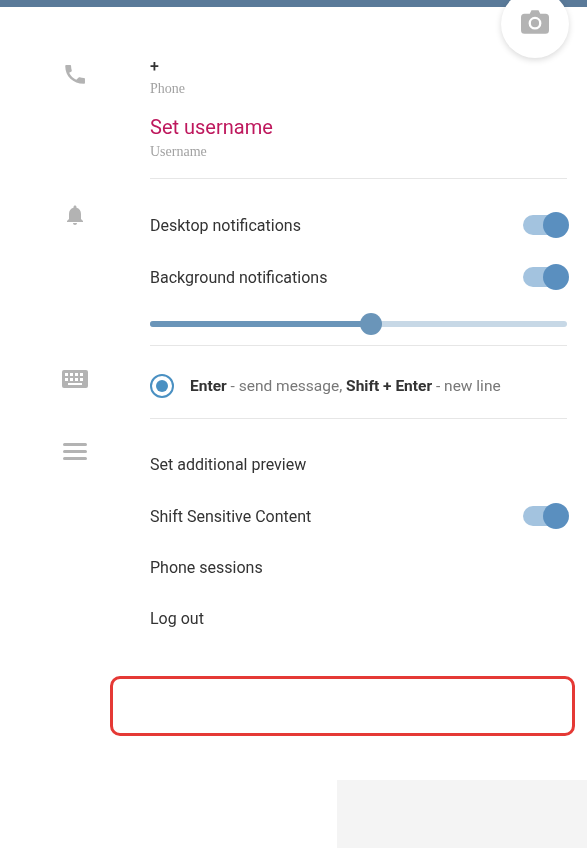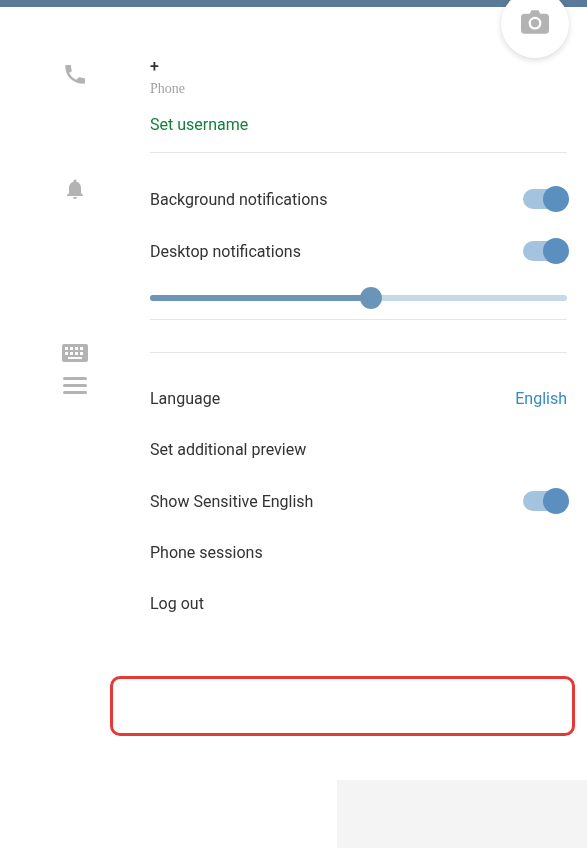--- a/index.html
+++ b/index.html
@@ -46,21 +46,21 @@
     justify-content: center;
     padding-top: 4px;
   }
   .icon-col svg { fill: #b3b3b3; }
   .body-col {
     flex: 1;
     padding-right: 20px;
   }
   .phone-val { color: #333; font-size: 16px; font-weight: 500; }
   .sublabel { color: #a2a2a2; font-size: 14px; margin-top: 5px; font-family: Liberation Serif, serif; }
-  .link { color: #15803d; font-size: 16px; }
+  .link { color: #be185d; font-size: 20px; }
   .block { margin-bottom: 18px; }
   .divider {
     height: 1px;
     background: #e6e6e6;
     margin: 12px 0 20px 0;
   }
   .toggle-row {
     display: flex;
     align-items: center;
     justify-content: space-between;
@@ -185,42 +185,43 @@
           </svg>
       </span>
     </div>
     <div class="body-col">
       <div class="block">
         <div class="phone-val">+</div>
         <div class="sublabel">Phone</div>
       </div>
       <div class="block">
         <div class="link">Set username</div>
+        <div class="sublabel">Username</div>
       </div>
       <div class="divider"></div>
     </div>
   </div>
 
   <div class="row">
     <div class="icon-col">
       <span>
         <svg width="24" height="24" viewBox="0 0 24 24">
             <path d="M12 22c1.1 0 2-.9 2-2h-4c0 1.1.9 2 2 2zm6-6V11c0-3.1-1.6-5.6-4.5-6.3V4c0-.8-.7-1.5-1.5-1.5S10.5 3.2 10.5 4v.7C7.6 5.4 6 7.9 6 11v5l-2 2v1h16v-1l-2-2z"></path>
           </svg>
       </span>
     </div>
     <div class="body-col">
       <div class="toggle-row">
-        <span>Background notifications</span>
+        <span>Desktop notifications</span>
         <div class="toggle">
             <div class="knob"></div>
           </div>
       </div>
       <div class="toggle-row">
-        <span>Desktop notifications</span>
+        <span>Background notifications</span>
         <div class="toggle">
             <div class="knob"></div>
           </div>
       </div>
       <div class="slider-track">
         <div class="slider-fill" id="sliderFill" style="width: 53%;"></div>
         <div class="slider-knob" id="sliderKnob" style="left: 53%;"></div>
       </div>
       <div class="divider"></div>
     </div>
@@ -237,44 +238,46 @@
             <rect x="18" y="3" width="3" height="3" fill="#fff"></rect>
             <rect x="3" y="8" width="3" height="3" fill="#fff"></rect>
             <rect x="8" y="8" width="3" height="3" fill="#fff"></rect>
             <rect x="13" y="8" width="3" height="3" fill="#fff"></rect>
             <rect x="18" y="8" width="3" height="3" fill="#fff"></rect>
             <rect x="6" y="13" width="14" height="2" fill="#fff"></rect>
           </svg>
       </span>
     </div>
     <div class="body-col">
+      <div class="radio-row">
+        <div class="radio selected"></div>
+        <span class="radio-text">
+          <b>Enter</b><span class="muted"> - send message, </span><b>Shift + Enter</b><span class="muted"> - new line</span>
+        </span>
+      </div>
       <div class="divider"></div>
     </div>
   </div>
 
   <div class="row">
     <div class="icon-col">
       <span>
         <svg width="24" height="18" viewBox="0 0 24 18">
             <rect y="0" width="24" height="3" rx="1.5" fill="#b3b3b3"></rect>
             <rect y="7" width="24" height="3" rx="1.5" fill="#b3b3b3"></rect>
             <rect y="14" width="24" height="3" rx="1.5" fill="#b3b3b3"></rect>
           </svg>
       </span>
     </div>
     <div class="body-col">
       <div class="setting-row">
-        <span>Language</span>
-        <span class="lang-val">English</span>
-      </div>
-      <div class="setting-row">
         <span>Set additional preview</span>
       </div>
       <div class="setting-row" id="sensitiveRow">
-        <span>Show Sensitive English</span>
+        <span>Shift Sensitive Content</span>
         <div class="toggle">
             <div class="knob"></div>
           </div>
       </div>
       <div class="setting-row">
         <span>Phone sessions</span>
       </div>
       <div class="setting-row">
         <span>Log out</span>
       </div>

